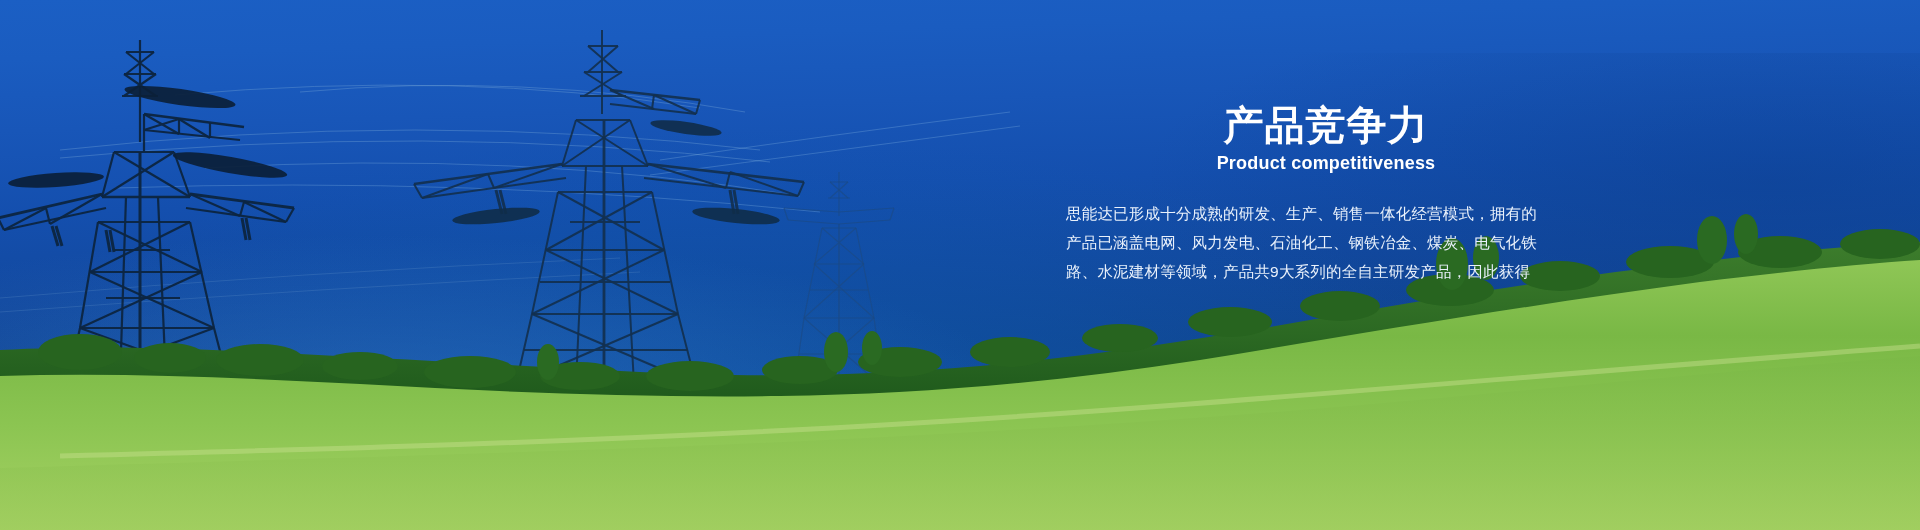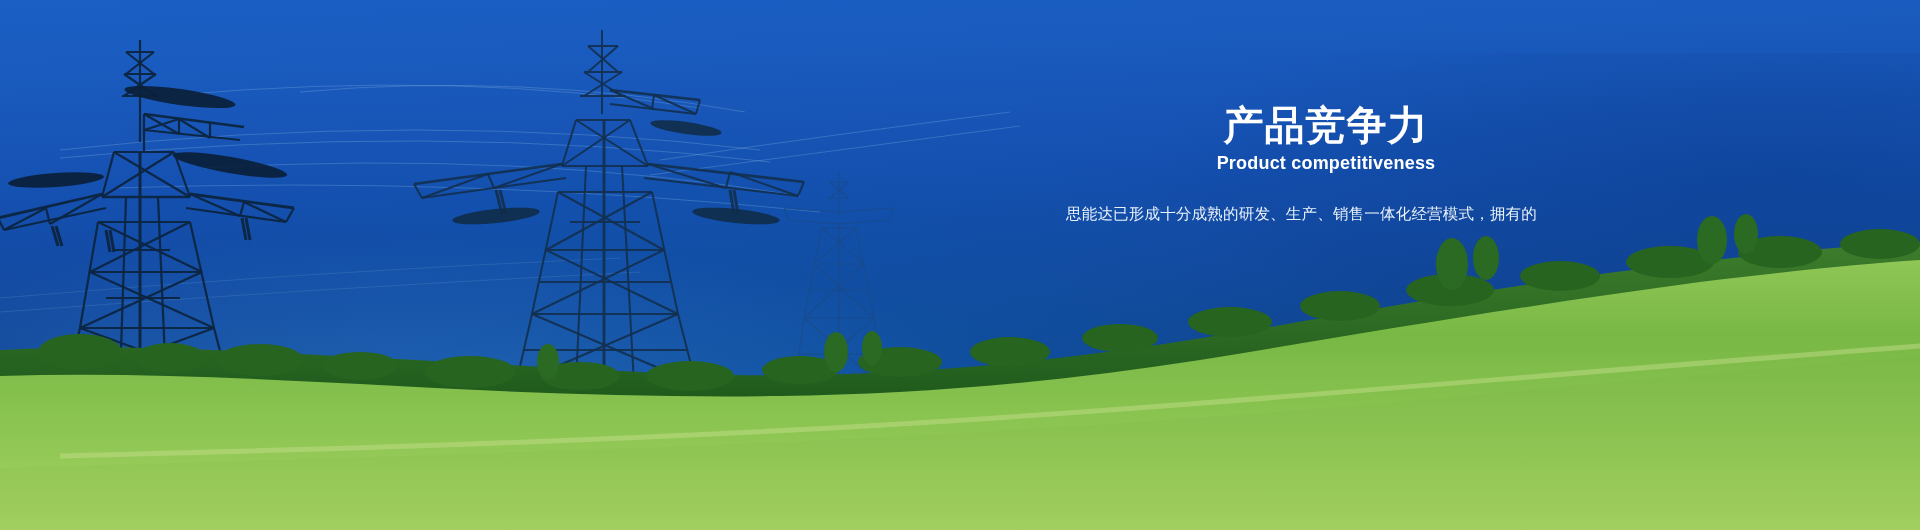--- a/index.html
+++ b/index.html
@@ -327,16 +327,18 @@
 
       <path fill="none" stroke="#c7e08f" stroke-opacity="0.45" stroke-width="5" d="M60 256 C 300 250, 600 242, 900 224 C 1200 206, 1500 178, 1920 146"></path>
     </svg>
   </div>
 
   <div class="copy">
     <div class="copy-title">产品竞争力</div>
     <div class="copy-subtitle">Product competitiveness</div>
     <div class="copy-body">
       <span class="ln">思能达已形成十分成熟的研发、生产、销售一体化经营模式，拥有的</span>
+      <span class="ln">产品已涵盖电网、风力发电、石油化工、钢铁冶金、煤炭、电气化铁</span>
+      <span class="ln">路、水泥建材等领域，产品共9大系列的全自主研发产品，因此获得</span>
     </div>
   </div>
 
 </div>
 
 </body></html>

